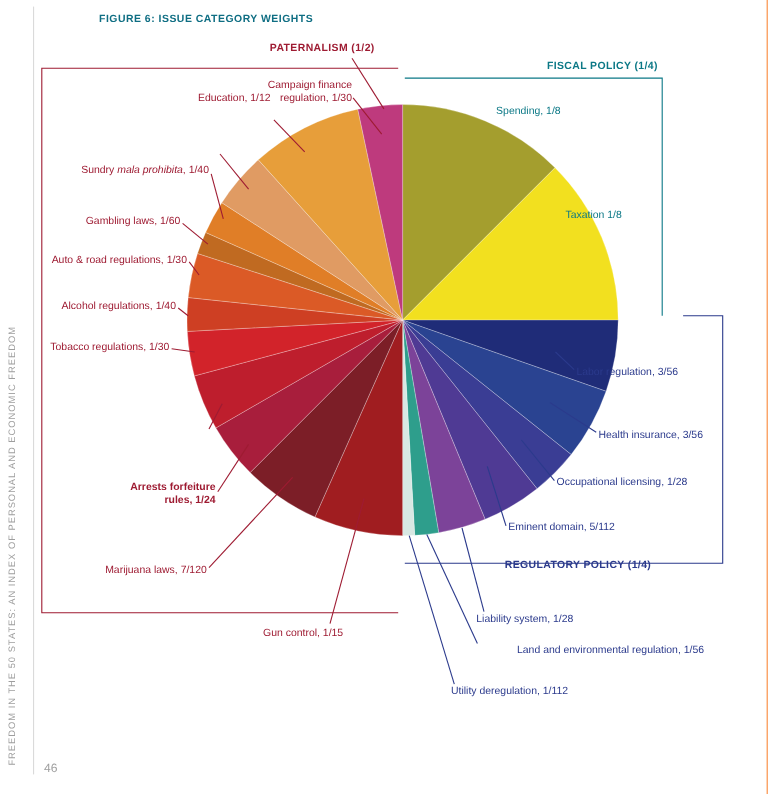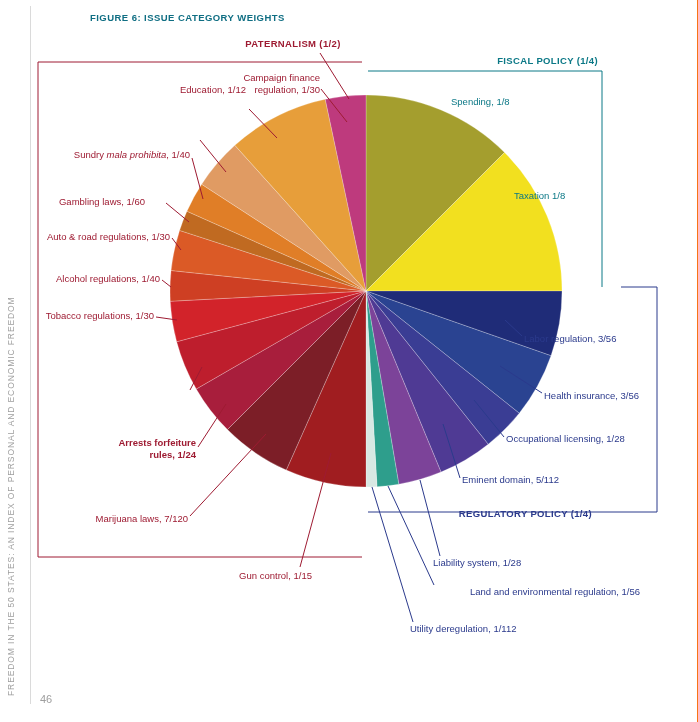--- a/index.html
+++ b/index.html
@@ -99,21 +99,21 @@
   <div class="lbl c-navy nowrap" style="left:462px;top:474px;">Eminent domain, 5/112</div>
   <div class="lbl c-navy nowrap" style="left:433px;top:557px;">Liability system, 1/28</div>
   <div class="lbl c-navy nowrap" style="left:430px;top:586px;margin-left:40px;">Land and environmental regulation, 1/56</div>
   <div class="lbl c-navy nowrap" style="left:410px;top:623px;">Utility deregulation, 1/112</div>
 
   <div class="lbl c-red" style="left:230px;top:72px;width:90px;text-align:right;">Campaign finance regulation, 1/30</div>
   <div class="lbl c-red" style="left:156px;top:84px;width:90px;text-align:right;">Education, 1/12</div>
   <div class="lbl c-red" style="left:28px;top:149px;width:162px;text-align:right;">
     <span>Sundry </span><i>mala prohibita</i><span>, 1/40</span>
   </div>
-  <div class="lbl c-red" style="left:40px;top:196px;width:124px;text-align:center;">Gambling laws, 1/60</div>
+  <div class="lbl c-red" style="left:40px;top:196px;width:124px;text-align:right;">Gambling laws, 1/60</div>
   <div class="lbl c-red" style="left:26px;top:231px;width:144px;text-align:right;">Auto &amp; road regulations, 1/30</div>
   <div class="lbl c-red" style="left:28px;top:273px;width:132px;text-align:right;">Alcohol regulations, 1/40</div>
   <div class="lbl c-red" style="left:28px;top:310px;width:126px;text-align:right;">Tobacco regulations, 1/30</div>
   <div class="lbl c-red" style="left:108px;top:437px;width:88px;text-align:right;font-weight:bold;">Arrests forfeiture rules, 1/24</div>
   <div class="lbl c-red" style="left:84px;top:513px;width:104px;text-align:right;">Marijuana laws, 7/120</div>
   <div class="lbl c-red" style="left:218px;top:570px;width:94px;text-align:right;">Gun control, 1/15</div>
 
 </div>
 
 </body></html>

